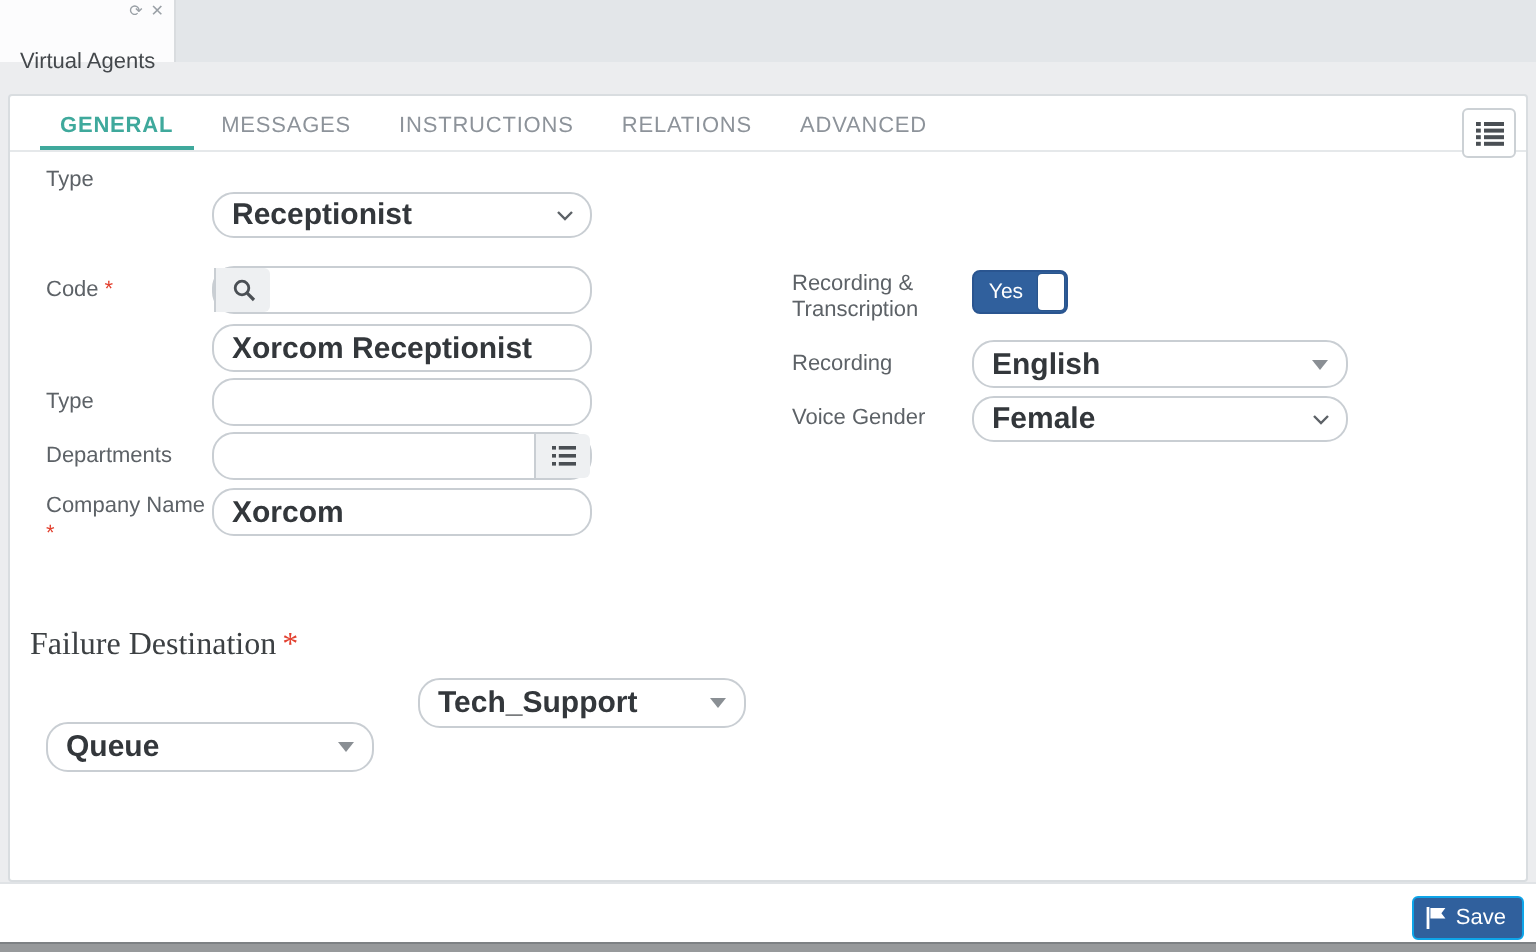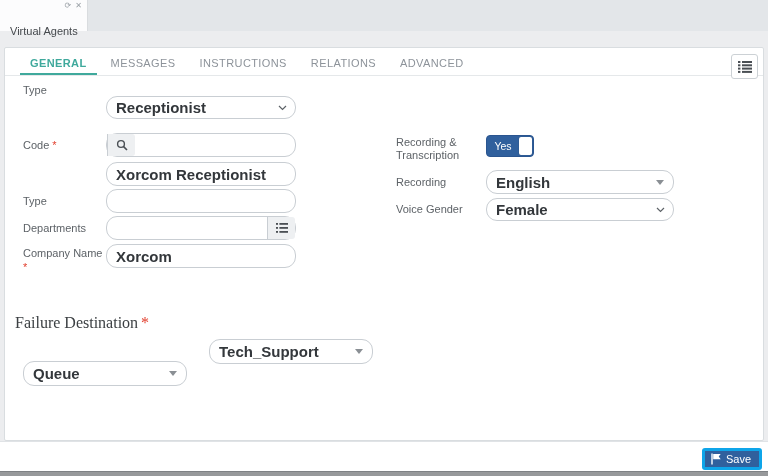--- a/index.html
+++ b/index.html
@@ -38,21 +38,21 @@
   
   .toggle { position:absolute; left:481px; top:87px; width:48px; height:22px; background:#30609d; border:1px solid #2a5590; border-radius:4px; display:flex; align-items:center; cursor:pointer; }
   .toggle .t-lab { flex:1; text-align:center; color:#fff; font-size:10.5px; font-weight:normal; }
   .toggle .knob { width:13px; height:18px; background:#fff; border-radius:2px; margin-right:1px; box-shadow:0 0 1px rgba(0,0,0,.4); }
 
   
   .fd-heading { position:absolute; left:10px; top:266px; font-size:16px; color:#3c4043;font-family:Liberation Serif, serif; }
 
   
   .footer { position:absolute; left:0; top:441px; width:768px; height:30px; background:#fff; border-top:1px solid #e0e3e6; }
-  .save-btn { position:absolute; right:6px; top:6px; height:22px; padding:0 8px 0 6px; background:#30609d; border:3px solid #0ea5e9; border-radius:3px; color:#fff; font-size:11px; display:flex; align-items:center; gap:4px; cursor:pointer; font-family:"Liberation Sans", sans-serif; }
+  .save-btn { position:absolute; right:6px; top:6px; height:22px; padding:0 8px 0 6px; background:#30609d; border:1px solid #0ea5e9; border-radius:3px; color:#fff; font-size:11px; display:flex; align-items:center; gap:4px; cursor:pointer; font-family:"Liberation Sans", sans-serif; }
   .bottom-strip { position:absolute; left:0; top:471px; width:768px; height:5px; background:#97999b; border-top:1px solid #7e8184; }
 </style>
 </head>
 <body>
 
 <div class="screen">
 
   <div class="topbar">
     <div class="doc-tab">
       <div class="tab-icons">

